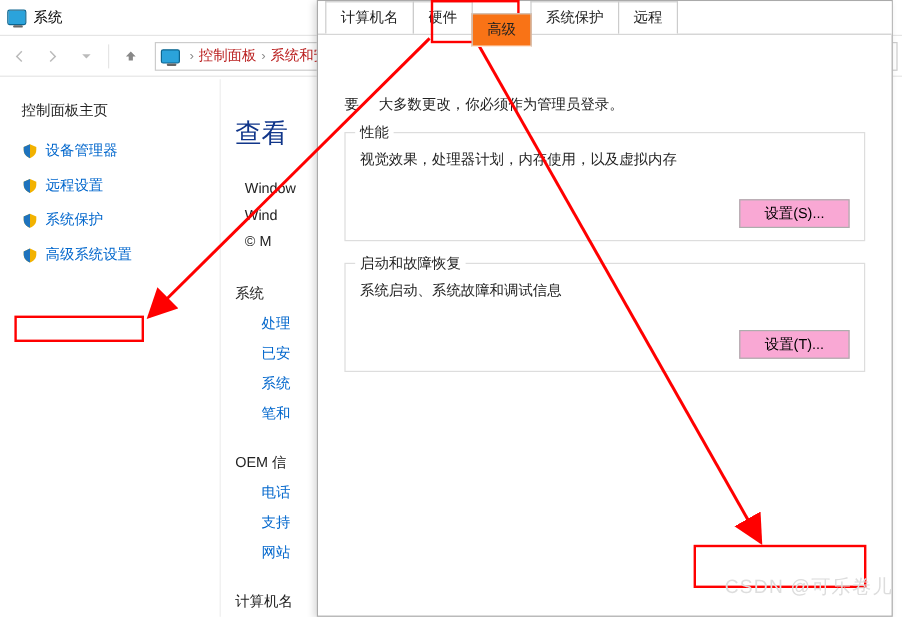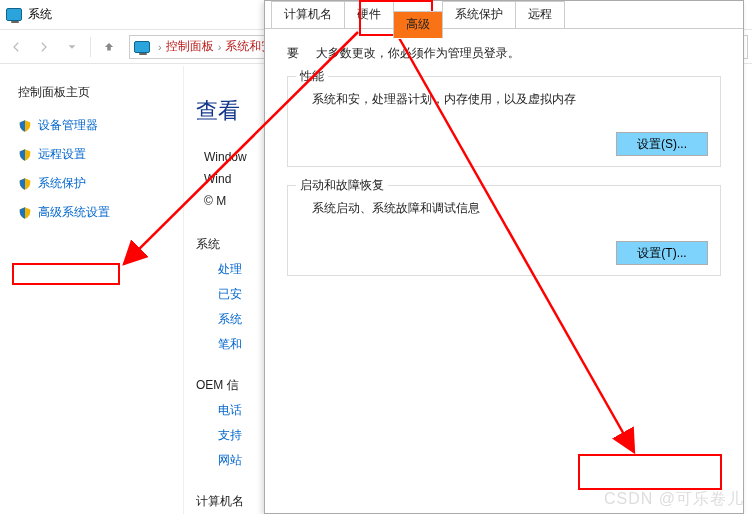--- a/index.html
+++ b/index.html
@@ -71,40 +71,40 @@
     border:1px solid #aaa; box-shadow:-2px 2px 6px rgba(0,0,0,0.15);
   }
   .tabstrip { display:flex; align-items:flex-end; height:28px; padding:4px 6px 0 6px; gap:0; border-bottom:1px solid #ccc; background:#fff;}
   .tab {
     padding:4px 12px 5px 12px; font-size:12px; color:#222; border:1px solid #ccc; border-bottom:none;
     background:#fff; margin-right:-1px; position:relative; cursor:pointer;
   }
   .tab.active { background:#f97316; border-bottom:1px solid #fff; top:11px; z-index:2; }
 
   .dialog-body { padding: 16px 22px 12px 22px; font-size:12px; color:#222; }
-  .admin-note { margin-bottom:14px; }
+  .admin-note { margin-bottom:14px;margin-top:34px; }
   .groupbox {
-    border:1px solid #ddd; padding:10px 12px 10px 24px; margin-bottom:18px; position:relative;
+    border:1px solid #ddd; padding:10px 12px 10px 12px; margin-bottom:18px; position:relative;
   }
   .groupbox .legend {
     position:absolute; top:-9px; left:8px; background:#fff; padding:0 4px; color:#222;
   }
   .groupbox .desc { padding:4px 0 24px 0; color:#222; }
   .groupbox .btnrow { display:flex; justify-content:flex-end; }
   .winbtn {
-    min-width: 92px; height:24px; padding:0 14px; border:1px solid #adadad; background:#7dd3fc;
+    min-width: 92px; height:24px; padding:0 14px; border:1px solid #adadad; background:#f9a8d4;
     font-size:12px; cursor:pointer; display:inline-flex; align-items:center; justify-content:center;
   }
   .envrow { display:flex; justify-content:flex-end; padding-right:22px; }
 
   
   svg.overlay { position:absolute; left:0; top:0; width:752px; height:514px; pointer-events:none; }
 
   .watermark {
-    position:absolute; right:8px; bottom:4px; color:#ddd; font-size:16px; letter-spacing:1px; pointer-events:none;
+    position:absolute; right:8px; bottom:14px; color:#ddd; font-size:16px; letter-spacing:1px; pointer-events:none;
   }
 </style>
 </head>
 <body>
 
 <div class="sysback">
 
   <div class="titlebar">
     <span class="icon-monitor"></span>
     <span class="titlebar-title">系统</span>
@@ -205,21 +205,21 @@
     <div class="tab">远程</div>
   </div>
 
   <div class="dialog-body">
     <div class="admin-note">
       <span>要</span>&nbsp;&nbsp;&nbsp;&nbsp;&nbsp;<span>大多数更改，你必须作为管理员登录。</span>
     </div>
 
     <div class="groupbox">
       <div class="legend">性能</div>
-      <div class="desc">系统和安，处理器计划，内存使用，以及虚拟内存</div>
+      <div class="desc">视觉效果，处理器计划，内存使用，以及虚拟内存</div>
       <div class="btnrow">
           <button class="winbtn">设置(S)...</button>
         </div>
     </div>
 
 
     <div class="groupbox">
       <div class="legend">启动和故障恢复</div>
       <div class="desc">系统启动、系统故障和调试信息</div>
       <div class="btnrow">

